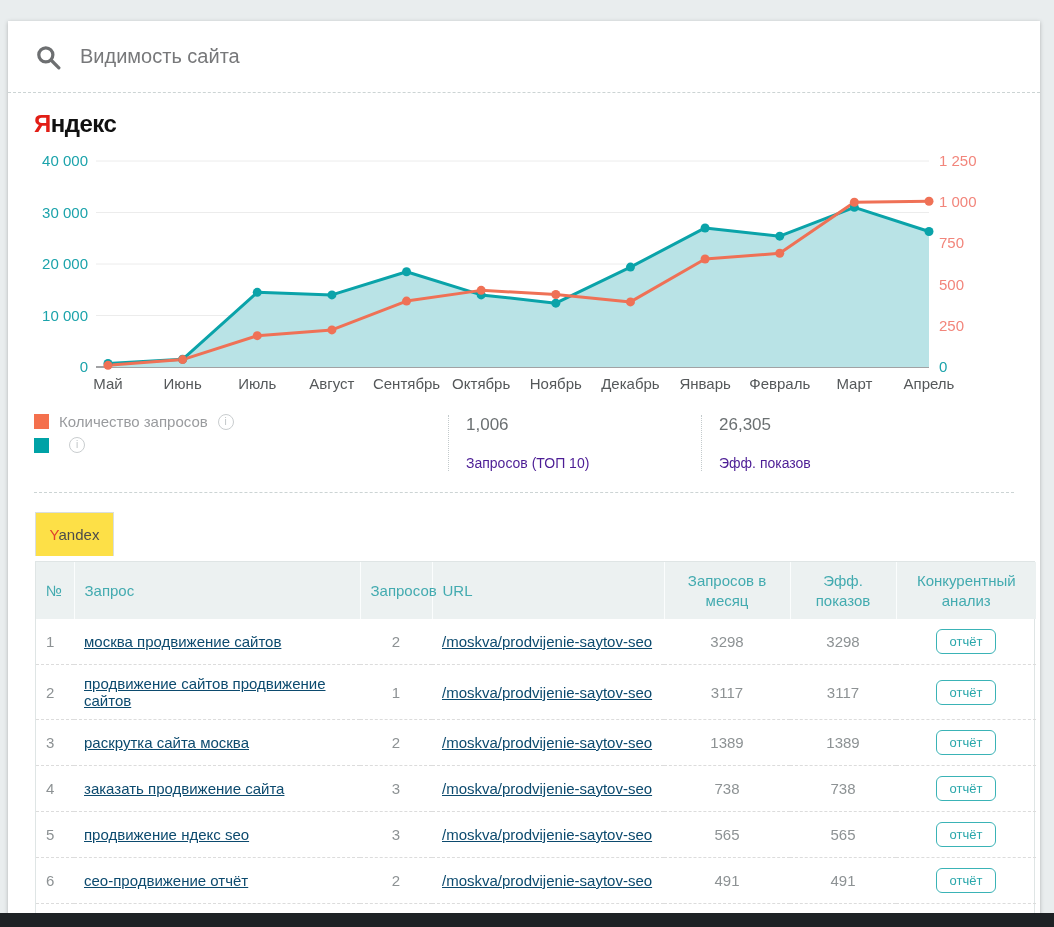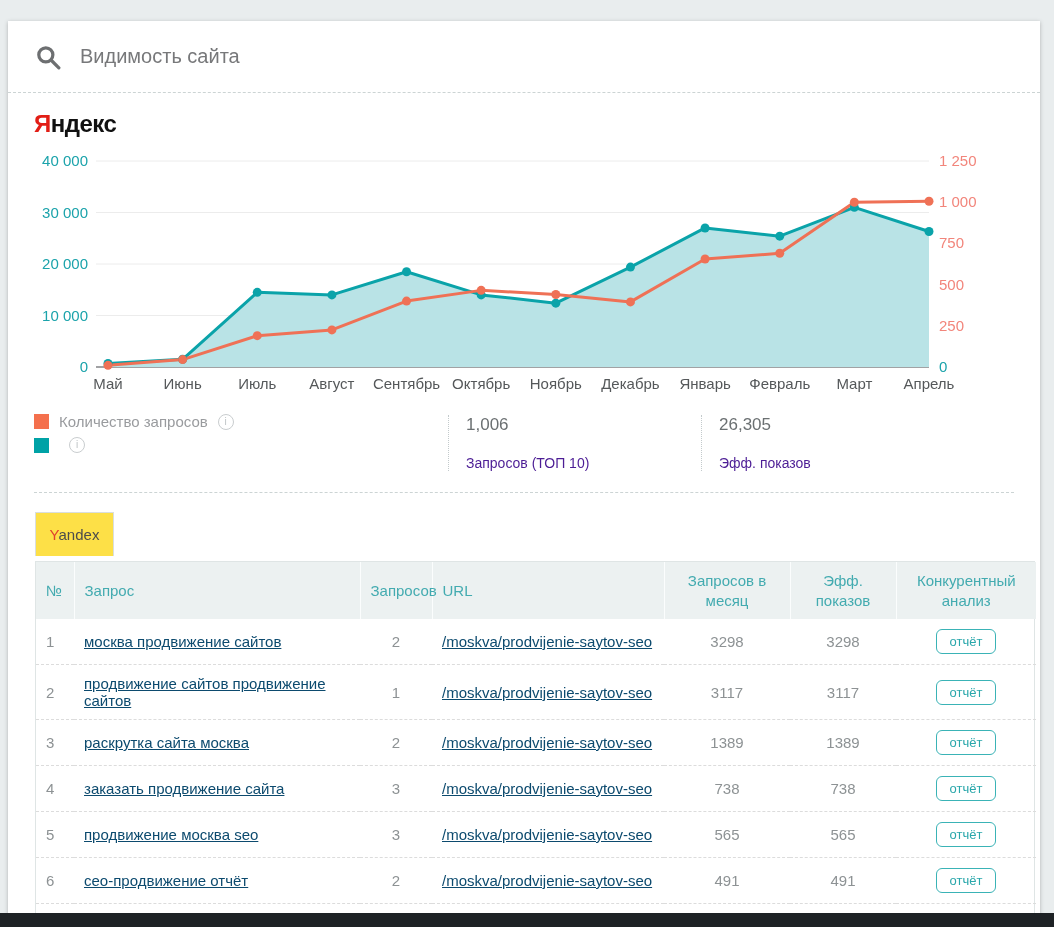--- a/index.html
+++ b/index.html
@@ -220,21 +220,21 @@
             <td>4</td>
             <td><a class="cell-link">заказать продвижение сайта</a></td>
             <td class="c">3</td>
             <td><a class="cell-link">/moskva/prodvijenie-saytov-seo</a></td>
             <td class="c">738</td>
             <td class="c">738</td>
             <td class="c"><button class="report-btn">отчёт</button></td>
           </tr>
           <tr>
             <td>5</td>
-            <td><a class="cell-link">продвижение москва seo</a></td>
+            <td><a class="cell-link">продвижение ндекс seo</a></td>
             <td class="c">3</td>
             <td><a class="cell-link">/moskva/prodvijenie-saytov-seo</a></td>
             <td class="c">565</td>
             <td class="c">565</td>
             <td class="c"><button class="report-btn">отчёт</button></td>
           </tr>
           <tr>
             <td>6</td>
             <td><a class="cell-link">сео-продвижение отчёт</a></td>
             <td class="c">2</td>

